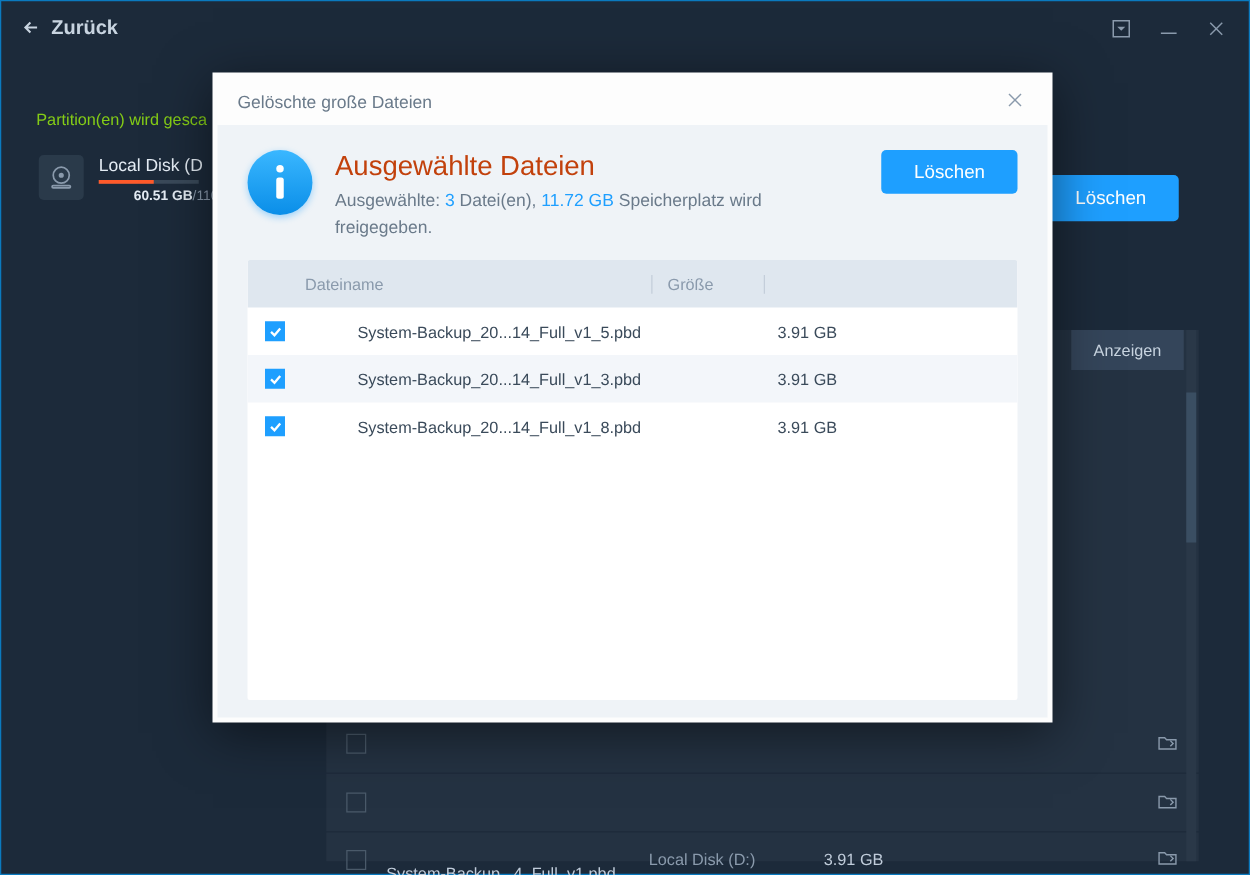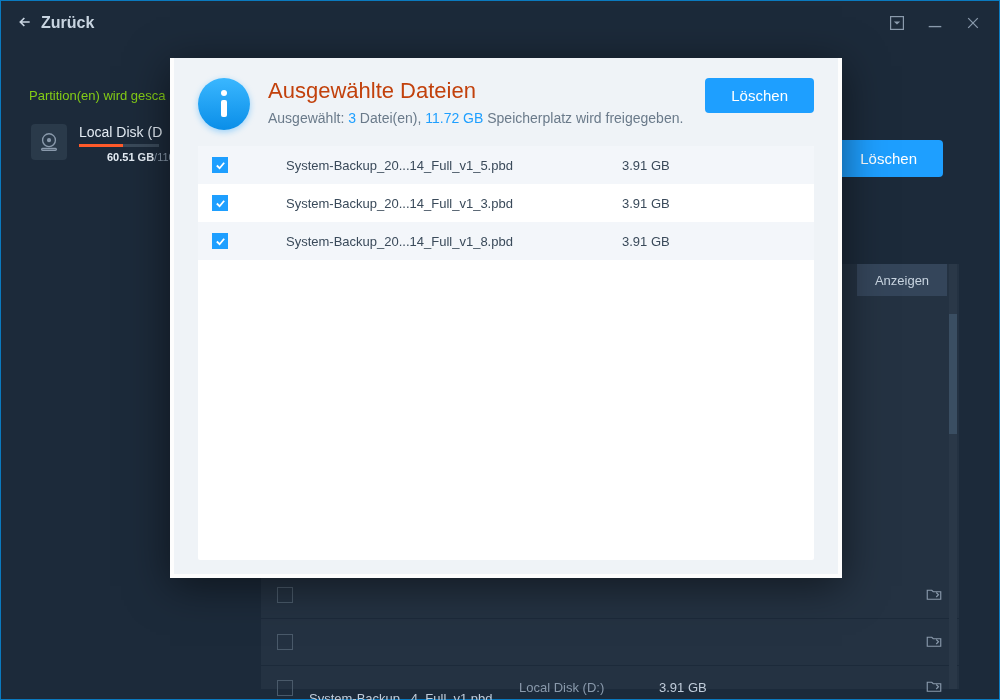--- a/index.html
+++ b/index.html
@@ -156,38 +156,52 @@
       <div class="act"><svg class="folder-ic" viewBox="0 0 24 20" fill="none" stroke="#8a9aac" stroke-width="1.5">
             <path d="M3 5h6l2 2h10v10H3z"></path>
             <path d="M15 8l3 3-3 3"></path>
           </svg></div>
     </div>
 
   </div>
 </div>
 
 <div class="modal">
+  <div class="modal-title">
+    <span>Gelöschte große Dateien</span>
+    <div class="modal-close">
+      <svg viewBox="0 0 20 20" width="16" height="16" stroke="#8a9aac" stroke-width="1.5">
+          <line x1="4" y1="4" x2="16" y2="16"></line>
+          <line x1="16" y1="4" x2="4" y2="16"></line>
+        </svg>
+    </div>
+  </div>
   <div class="modal-body">
     <div class="modal-header-row">
       <div class="info-icon-circle">
         <svg width="10" height="30" viewBox="0 0 10 30">
             <circle cx="5" cy="4" r="3" fill="#fff"></circle>
             <rect x="2" y="11" width="6" height="17" rx="2" fill="#fff"></rect>
           </svg>
       </div>
       <div>
         <div class="modal-heading">Ausgewählte Dateien</div>
         <div class="modal-sub">
-          <span>Ausgewählt: </span><span class="hl">3</span><span> Datei(en), </span><span class="hl">11.72 GB</span><span> Speicherplatz wird freigegeben.</span>
+          <span>Ausgewählte: </span><span class="hl">3</span><span> Datei(en), </span><span class="hl">11.72 GB</span><span> Speicherplatz wird freigegeben.</span>
         </div>
       </div>
       <button class="modal-delete">Löschen</button>
     </div>
 
     <div class="file-table">
+      <div class="ft-header">
+        <div class="spacer"></div>
+        <div class="col-name">Dateiname</div>
+        <div class="col-size">Größe</div>
+      </div>
       <div class="ft-row">
         <div class="chk">
             <svg viewBox="0 0 12 12" stroke="#fff" stroke-width="2" fill="none">
               <path d="M2 6l3 3 5-6"></path>
             </svg>
           </div>
         <div class="fn">System-Backup_20...14_Full_v1_5.pbd</div>
         <div class="sz">3.91 GB</div>
       </div>
       <div class="ft-row">

